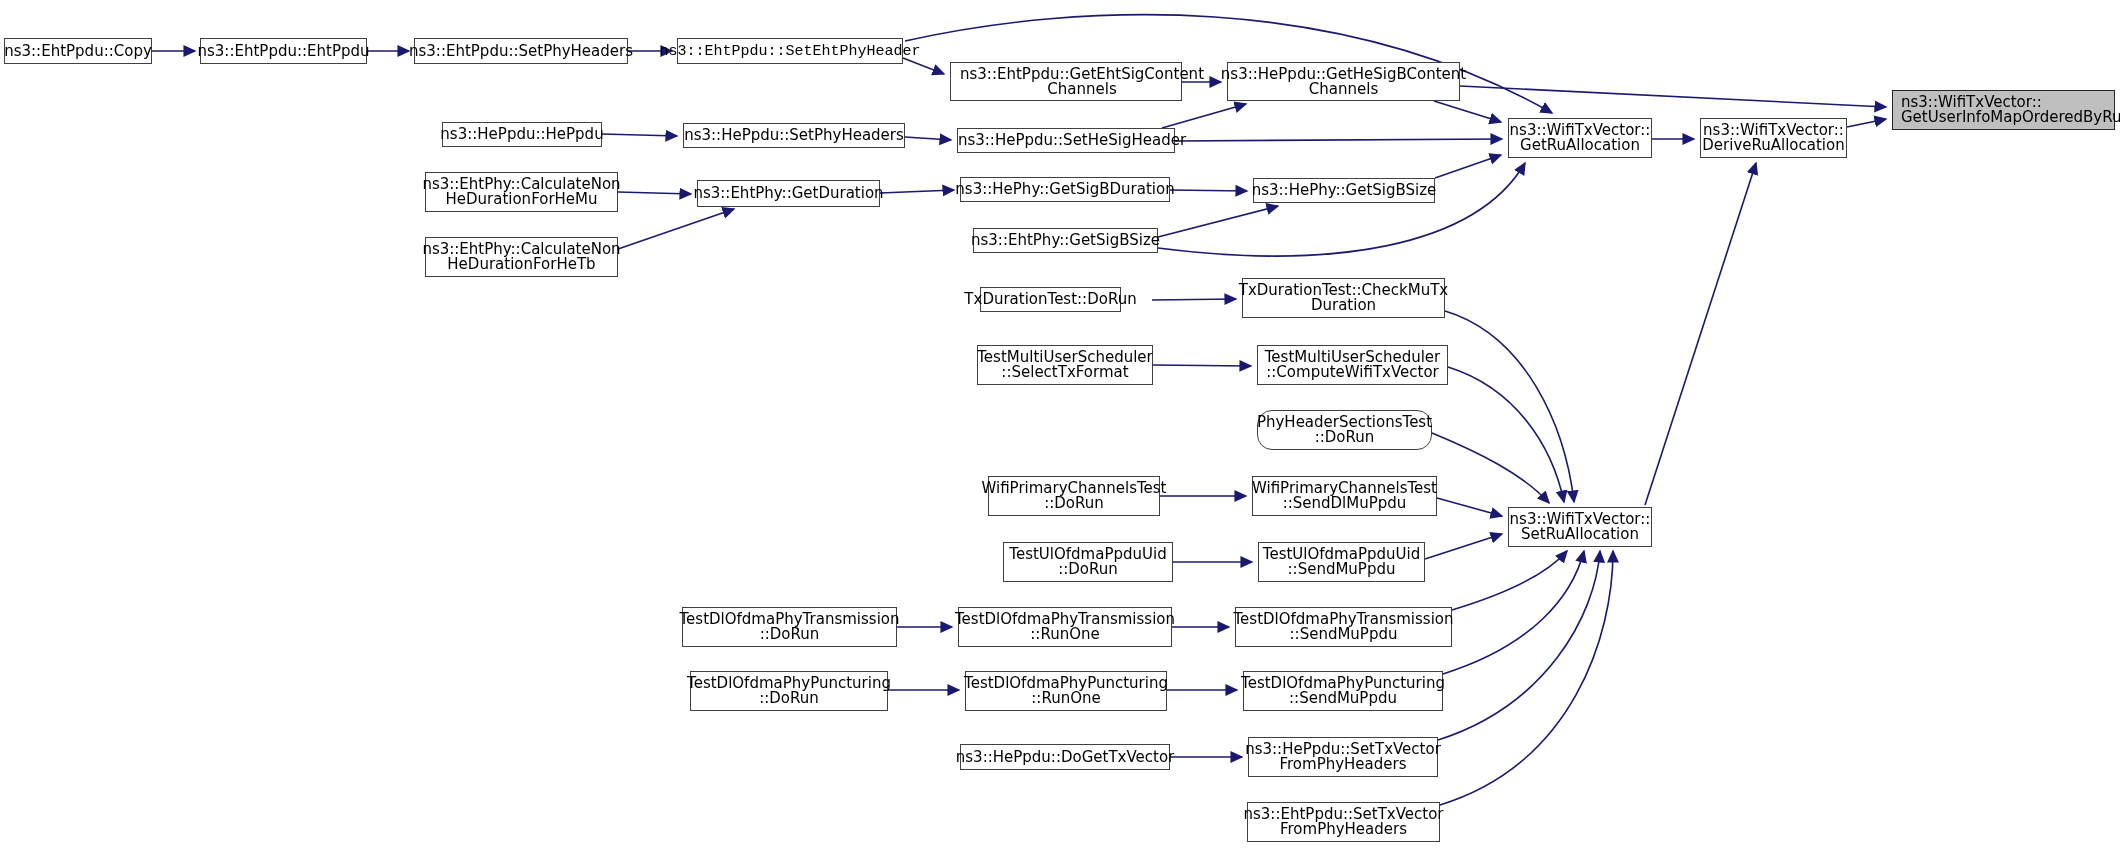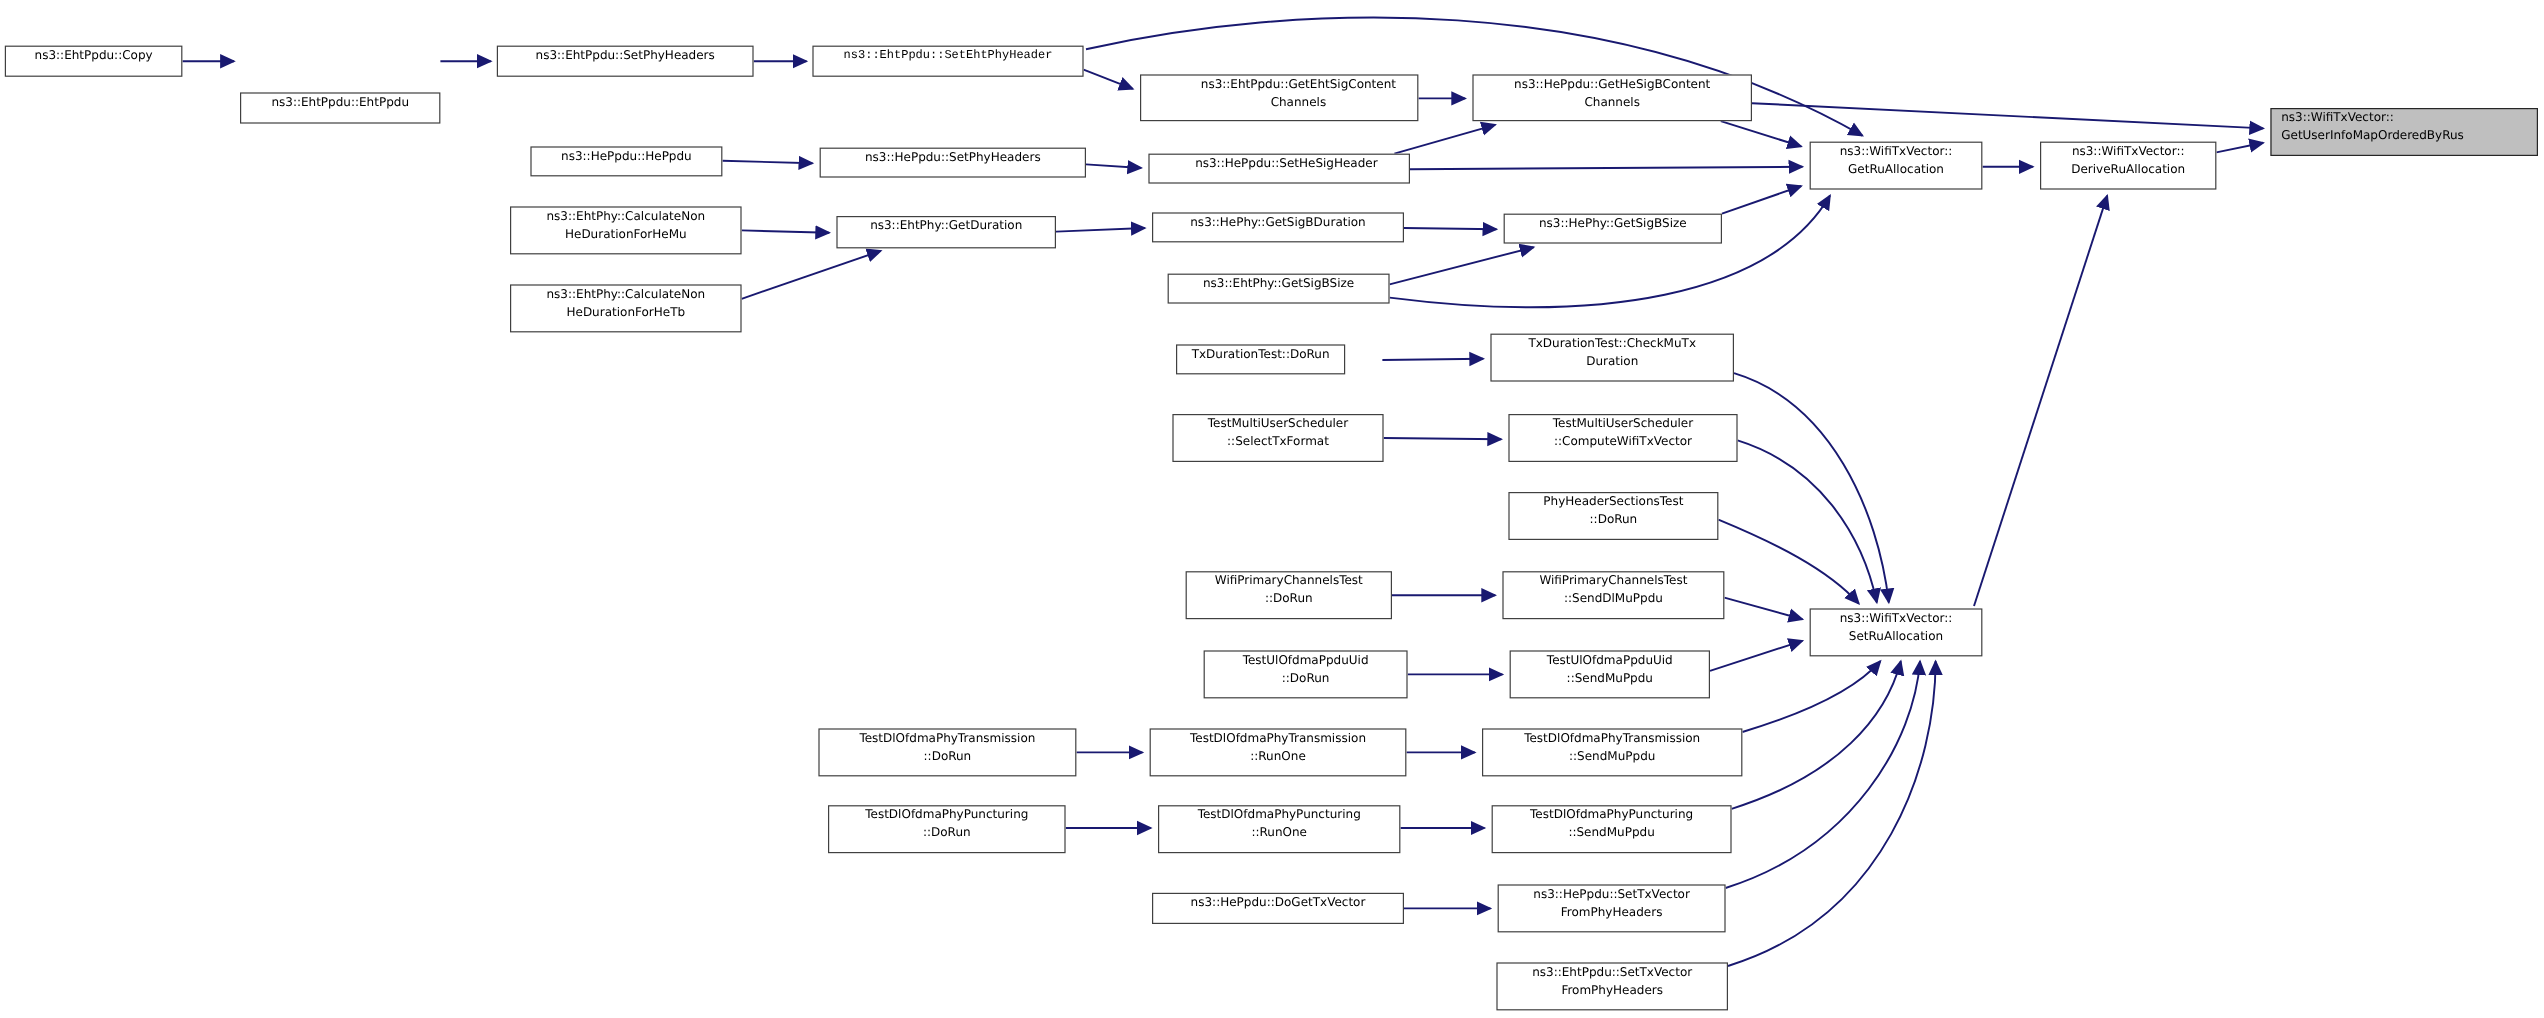--- a/index.html
+++ b/index.html
@@ -10,24 +10,25 @@
     font-family:"DejaVu Sans","Liberation Sans",sans-serif;
     overflow:hidden;
   }
   #edges{position:absolute;left:0;top:0;width:2120px;height:848px;}
   .node{
     position:absolute;
     box-sizing:border-box;
     border:1.5px solid #404040;
     background:#ffffff;
     color:#000000;
-    font-size:10px;
+    font-size:15px;
     line-height:15px;
     display:flex;
     flex-direction:column;
+    justify-content:center;
     align-items:center;
     white-space:nowrap;
     cursor:pointer;
   }
   .node.left{align-items:flex-start;padding-left:8px;}
   .node.highlight{background:#bfbfbf;border-color:#262626;}
   .node span{display:block;}
 </style>
 </head>
 <body>
@@ -79,21 +80,21 @@
         <path d="M1443,674 C1532,646 1572,597 1584,551" marker-end="url(#arrow)"></path>
         <path d="M1170,757 L1242,757" marker-end="url(#arrow)"></path>
         <path d="M1438,740 C1545,706 1595,617 1600,551" marker-end="url(#arrow)"></path>
         <path d="M1440,805 C1572,764 1613,637 1613,551" marker-end="url(#arrow)"></path>
       </g>
   </svg>
   <div id="nodes">
       <div class="node" style="left: 4px; top: 38px; width: 148px; height: 26px;">
         <span>ns3::EhtPpdu::Copy</span>
       </div>
-      <div class="node" style="left: 200px; top: 38px; width: 167px; height: 26px; margin-top: 39px;">
+      <div class="node" style="left: 200px; top: 38px; width: 167px; height: 26px;">
         <span>ns3::EhtPpdu::EhtPpdu</span>
       </div>
       <div class="node" style="left: 414px; top: 38px; width: 214px; height: 26px;">
         <span>ns3::EhtPpdu::SetPhyHeaders</span>
       </div>
       <div class="node" style="left: 677px; top: 38px; width: 226px; height: 26px; font-family: Liberation Mono, monospace;">
         <span>ns3::EhtPpdu::SetEhtPhyHeader</span>
       </div>
       <div class="node" style="left: 950px; top: 62px; width: 232px; height: 39px; padding-left: 32px;">
         <span>ns3::EhtPpdu::GetEhtSigContent</span>
@@ -152,21 +153,21 @@
         <span>Duration</span>
       </div>
       <div class="node" style="left: 977px; top: 345px; width: 176px; height: 40px;">
         <span>TestMultiUserScheduler</span>
         <span>::SelectTxFormat</span>
       </div>
       <div class="node" style="left: 1257px; top: 345px; width: 191px; height: 40px;">
         <span>TestMultiUserScheduler</span>
         <span>::ComputeWifiTxVector</span>
       </div>
-      <div class="node" style="left: 1257px; top: 410px; width: 175px; height: 40px;">
+      <div class="node" style="left: 1257px; top: 410px; width: 175px; height: 40px; border-radius: 15px;">
         <span>PhyHeaderSectionsTest</span>
         <span>::DoRun</span>
       </div>
       <div class="node" style="left: 988px; top: 476px; width: 172px; height: 40px;">
         <span>WifiPrimaryChannelsTest</span>
         <span>::DoRun</span>
       </div>
       <div class="node" style="left: 1252px; top: 476px; width: 185px; height: 40px;">
         <span>WifiPrimaryChannelsTest</span>
         <span>::SendDlMuPpdu</span>

